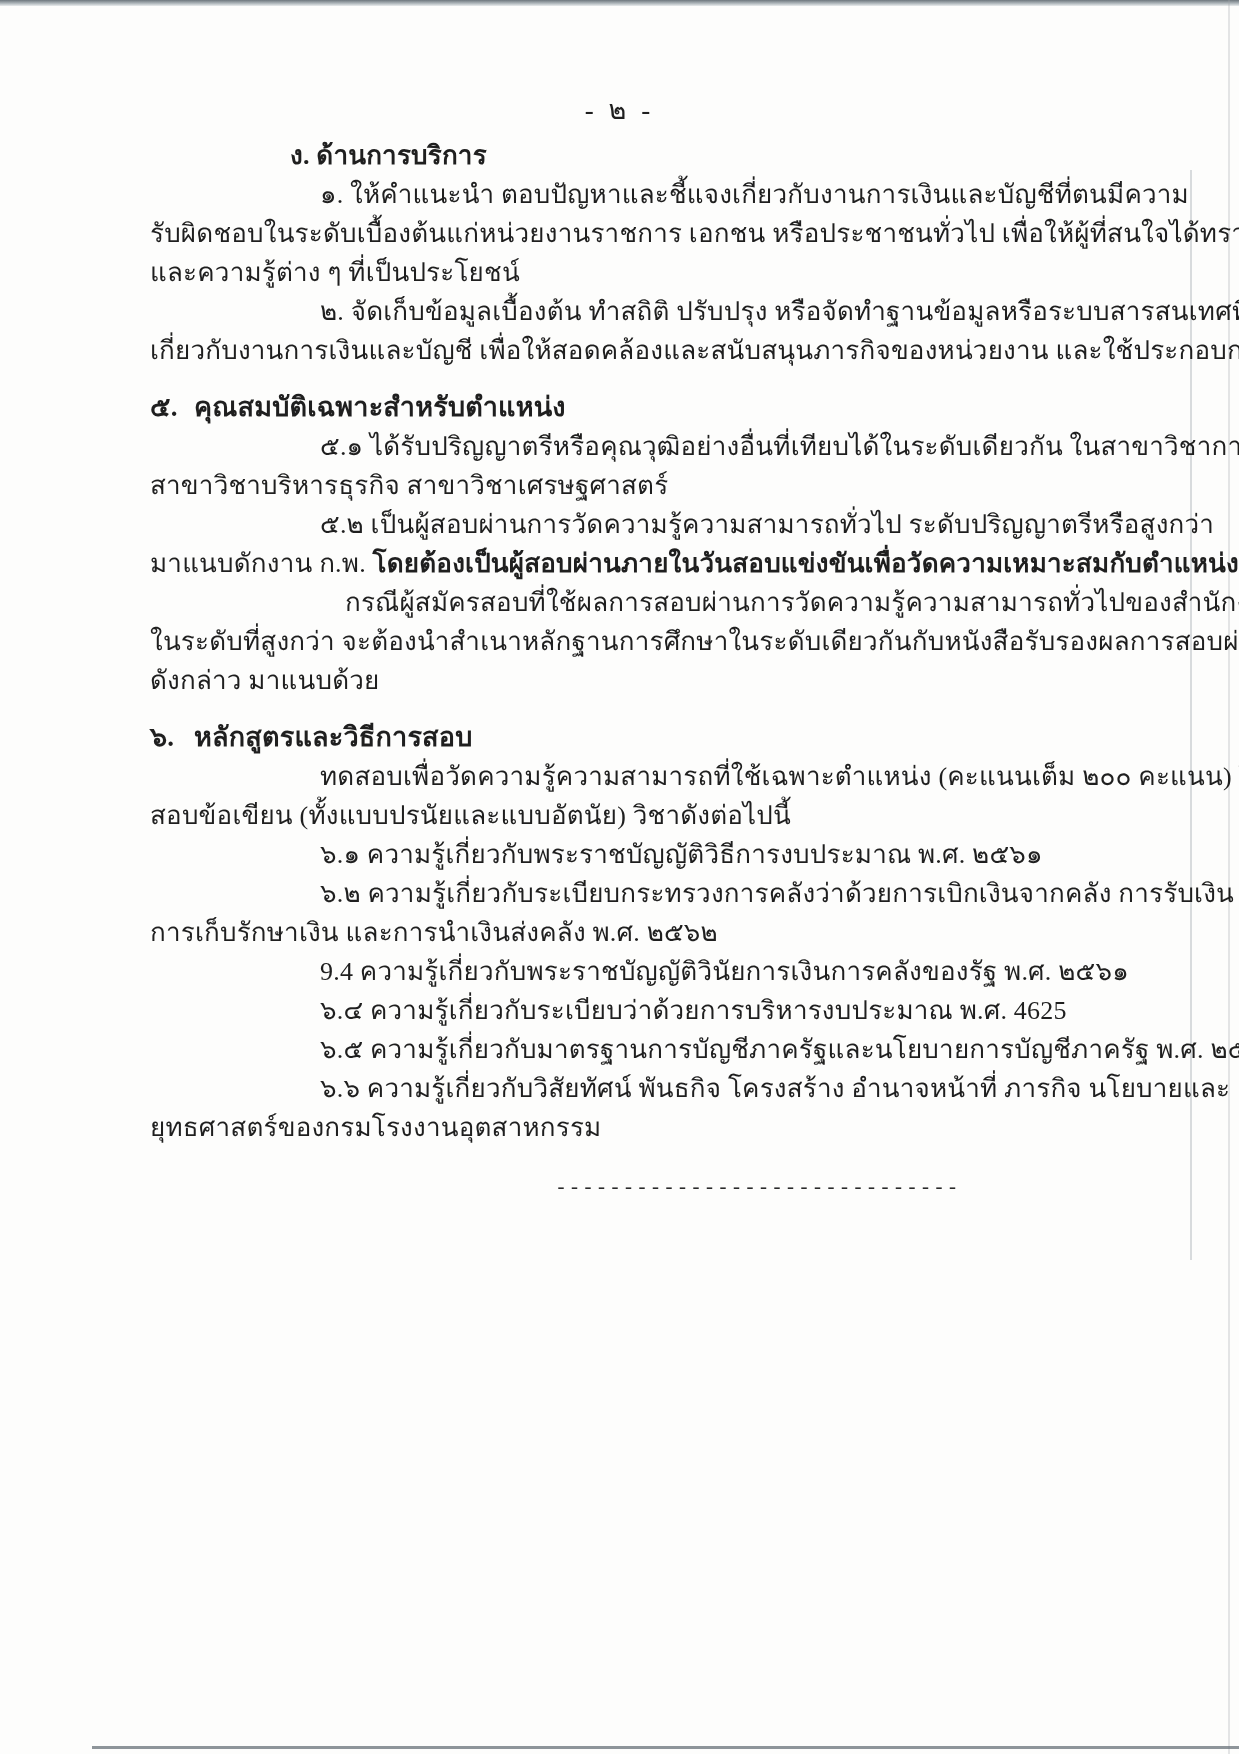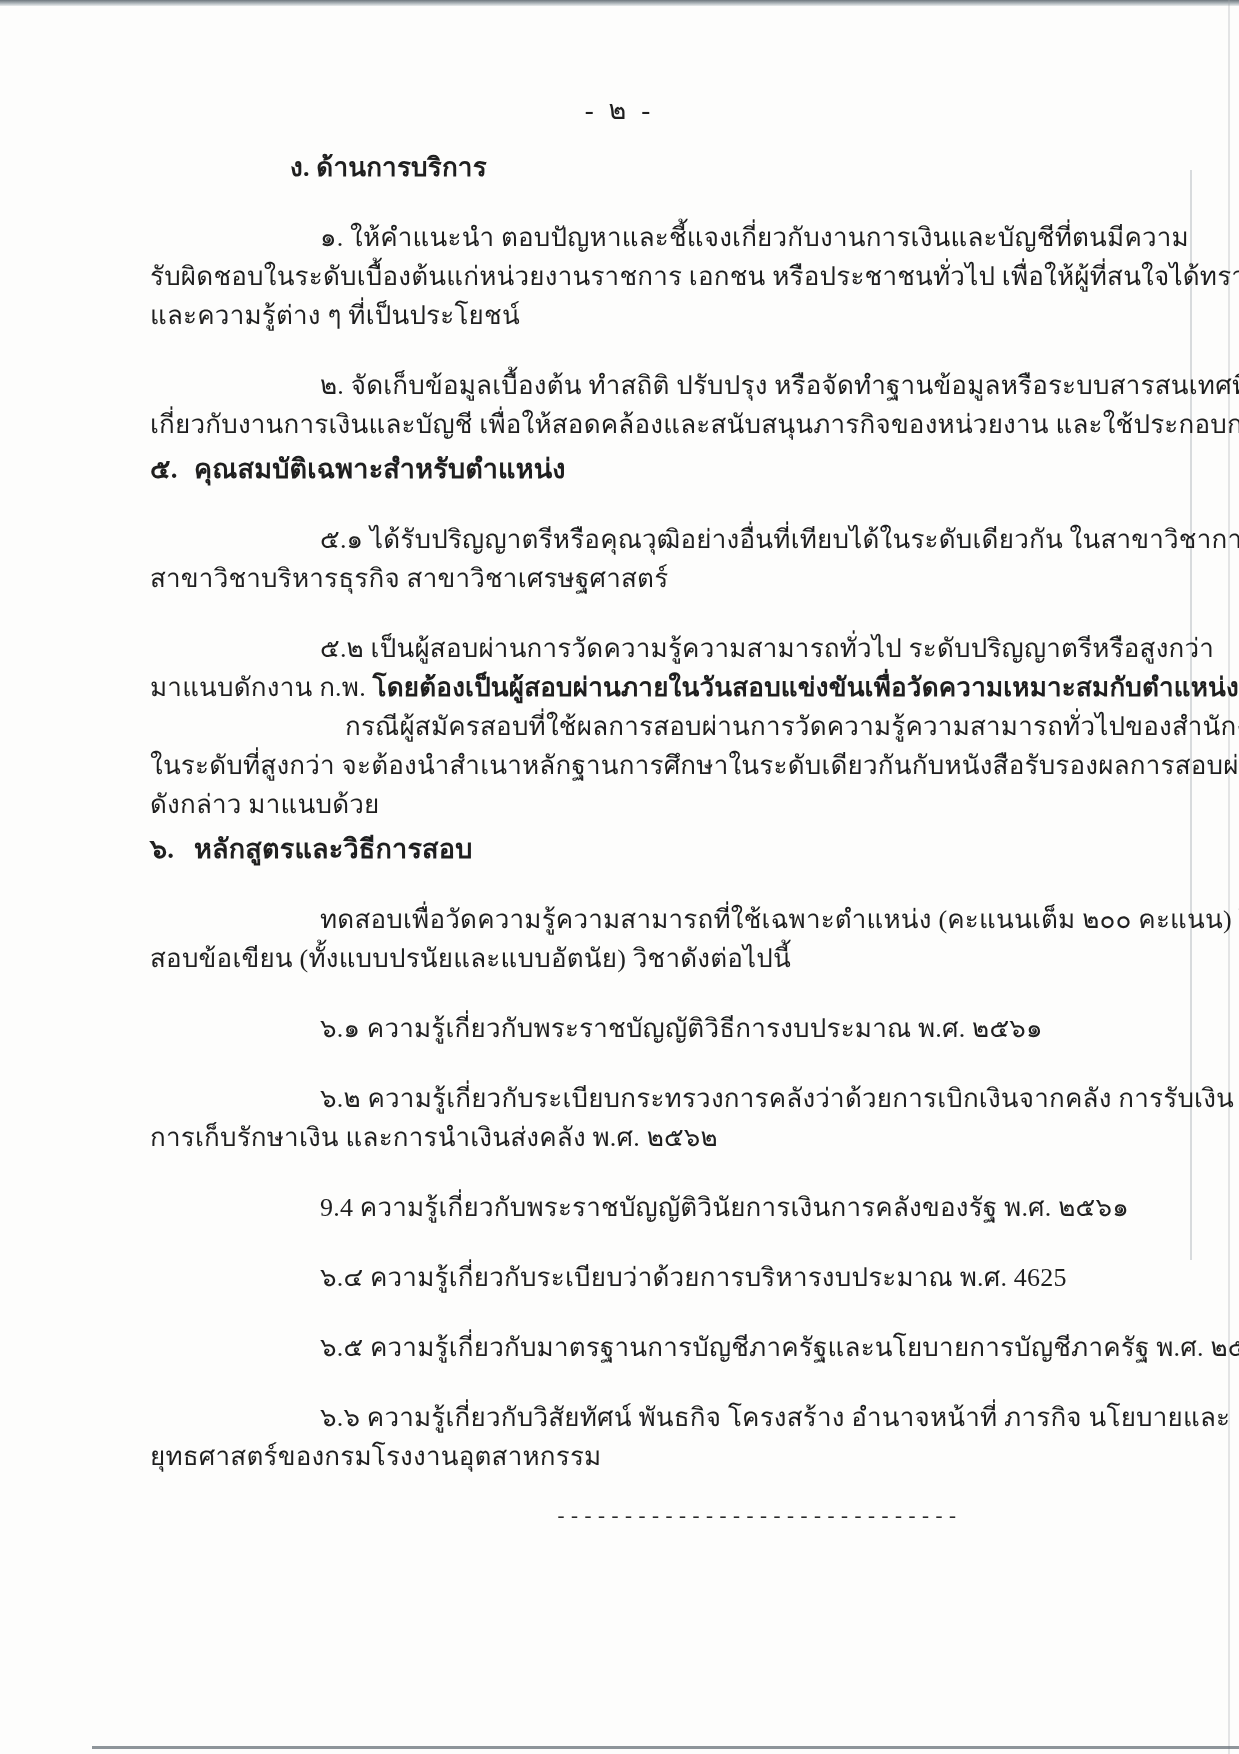--- a/index.html
+++ b/index.html
@@ -25,31 +25,31 @@
   }
   .scan-streak-2 {
     position: absolute; left: 1228px; top: 0; height: 1754px; width: 2px;
     background: rgba(160,166,170,.28);
   }
   .page-number {
     position: absolute; top: 88px; left: 0; width: 100%;
     text-align: center; font-size: 27px; letter-spacing: 4px;
   }
   .content {
-    position: absolute; top: 148px; left: 150px; width: 980px;
+    position: absolute; top: 136px; left: 150px; width: 980px;
   }
   .line {
     font-size: 26px; line-height: 39px;
     white-space: nowrap; letter-spacing: 0.2px;
   }
   .bold { font-weight: 700; }
   .ind-h  { padding-left: 140px; }  
-  .ind1   { padding-left: 170px; margin-top: 31px; }  
+  .ind1   { padding-left: 170px; }  
   .ind2   { padding-left: 195px; }  
-  .sec-head { margin-top: 6px; font-weight: 700; font-size: 27px; }
+  .sec-head { margin-top: 18px; font-weight: 700; font-size: 27px; }
   .sec-num { display: inline-block; width: 44px; }
   .dashes {
     margin-top: 30px; padding-left: 405px;
     font-size: 20px; letter-spacing: 1.5px; color: #2a2a2a;
     font-family: "Liberation Mono", "DejaVu Sans Mono", monospace;
   }
 </style>
 </head>
 <body>
 

